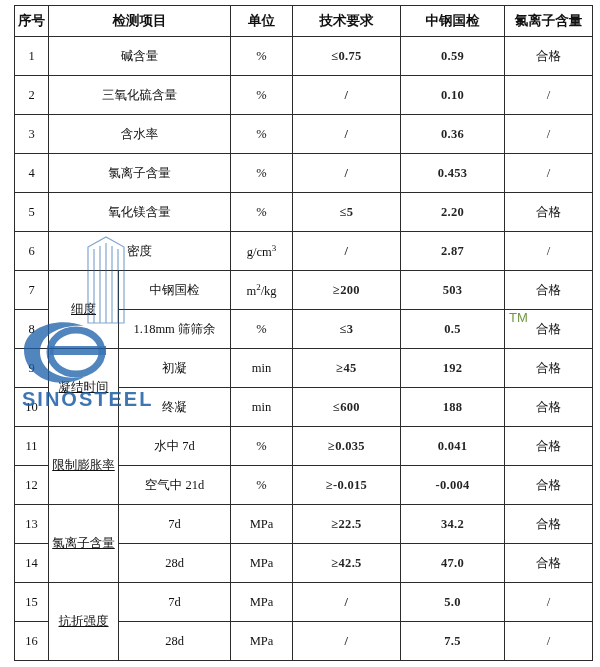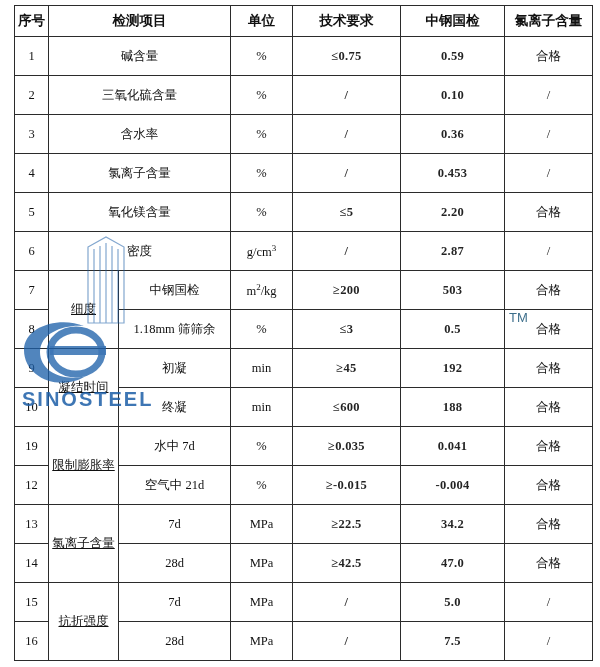--- a/index.html
+++ b/index.html
@@ -98,21 +98,21 @@
     letter-spacing: 2px;
     font-family: "Liberation Sans", sans-serif;
     opacity: 0.85;
     text-align: right;
   }
   #watermark .wm-tm {
     position: absolute;
     left: 505px;
     top: 10px;
     font-size: 13px;
-    color: #0c4a6e;
+    color: #4d7c0f;
     font-family: "Liberation Sans", sans-serif;
     opacity: 0.8;
   }
   #watermark .wm-mark {
     position: absolute;
     left: 10px;
     top: 10px;
     width: 110px;
     height: 95px;
     opacity: 0.85;
@@ -232,21 +232,21 @@
       <tr>
         <td class="idx">10</td>
         <td class="item">终凝</td>
         <td class="unit">min</td>
         <td class="req">≤600</td>
         <td class="res">188</td>
         <td class="verdict">合格</td>
       </tr>
 
       <tr>
-        <td class="idx">19</td>
+        <td class="idx">11</td>
         <td class="group" rowspan="2">限制膨胀率</td>
         <td class="item">水中 7d</td>
         <td class="unit">%</td>
         <td class="req">≥0.035</td>
         <td class="res">0.041</td>
         <td class="verdict">合格</td>
       </tr>
       <tr>
         <td class="idx">12</td>
         <td class="item">空气中 21d</td>

